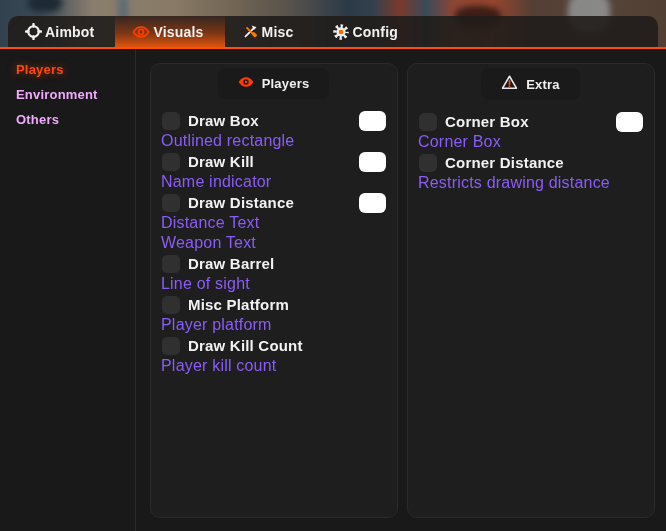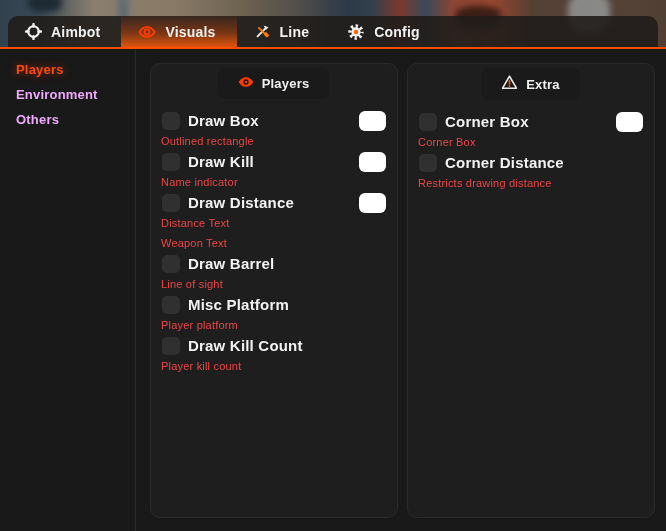--- a/index.html
+++ b/index.html
@@ -14,21 +14,21 @@
   .game-bg .blob { position:absolute; filter:blur(3px); border-radius:40%; }
   .blob.palm   { left:28px; top:-6px; width:34px; height:18px; background:#1d2a33; }
   .blob.pole   { left:118px; top:-4px; width:10px; height:30px; background:#5d6b74; border-radius:3px;}
   .blob.stripe { left:568px; top:-8px; width:42px; height:40px; background:#9aa0a2; opacity:.75;}
   .blob.visor  { left:455px; top:6px;  width:46px; height:22px; background:#27140f; opacity:.8;}
 
   
   .tabbar { position:absolute; left:8px; right:8px; top:16px; height:31px;
     background:rgba(32,29,27,.90); border-radius:10px 10px 0 0; display:flex; align-items:stretch; }
   .accent-line { position:absolute; left:0; right:0; top:47px; height:2px; background:#ff4f00; }
-  .tab { display:flex; align-items:center; gap:9px; padding:0 21px 0 17px;
+  .tab { display:flex; align-items:center; gap:3px; padding:0 21px 0 17px;
     color:#f2f2f2; font-size:14px; font-weight:700; letter-spacing:.2px; cursor:pointer; }
   .tab.active { background:linear-gradient(180deg, rgba(255,80,0,.06) 0%, rgba(255,80,0,.38) 55%, rgba(255,92,10,.85) 100%); }
   .tab svg { display:block; }
 
   
   .content { position:absolute; top:49px; left:0; right:0; bottom:0; background:#191919; display:flex; }
   .sidebar { width:136px; border-right:1px solid #2a2a2a; padding:14px 16px; flex:none; }
   .side-item { font-size:13px; font-weight:700; letter-spacing:.2px; color:#f0abfc;
     margin-bottom:12px; line-height:13px; cursor:pointer; }
   .side-item.active { color:#ff4a02; text-shadow:0 0 9px rgba(255,74,2,.55); }
@@ -39,21 +39,21 @@
   .panel-head { align-self:center; display:inline-flex; align-items:center; gap:8px;
     background:#1a1a1a; border-radius:8px; padding:6px 20px; margin-top:1px;
     color:#f0f0f0; font-size:13px; font-weight:700; letter-spacing:.2px; }
   .rows { margin-top:11px; }
   .row { margin-bottom:0; }
   .row-main { display:flex; align-items:center; height:21px; }
   .checkbox { width:18px; height:18px; border-radius:5px; background:#303030; flex:none;
     margin-left:1px; cursor:pointer; }
   .row-label { margin-left:8px; color:#f2f2f2; font-size:15px; font-weight:700; letter-spacing:.2px; }
   .swatch { margin-left:auto; width:27px; height:20px; border-radius:6px; cursor:pointer; }
-  .row-desc { color:#ef4444; font-size:11px; line-height:20px; height:20px; letter-spacing:.2px; }
+  .row-desc { color:#8b5cf6; font-size:16px; line-height:20px; height:20px; letter-spacing:.2px; }
 </style>
 </head>
 <body>
 
 <div class="game-bg">
   <div class="blob palm"></div>
   <div class="blob pole"></div>
   <div class="blob visor"></div>
   <div class="blob stripe"></div>
 </div>
@@ -84,21 +84,21 @@
   </div>
   <div class="tab">
     <span>
       <svg width="17" height="17" viewBox="0 0 24 24">
         <line x1="5" y1="19" x2="17" y2="7" stroke="#f2f2f2" stroke-width="2.6" stroke-linecap="round"></line>
         <path d="M13.5 3.5 L20.5 6 L17 9.5 Z" fill="#f2f2f2"></path>
         <line x1="7" y1="7" x2="15" y2="15" stroke="#ff7a00" stroke-width="2.6" stroke-linecap="round"></line>
         <rect x="14" y="14" width="7" height="5" rx="1.5" transform="rotate(45 17.5 16.5)" fill="#ff7a00"></rect>
       </svg>
     </span>
-    <span>Line</span>
+    <span>Misc</span>
   </div>
   <div class="tab">
     <span>
       <svg width="18" height="18" viewBox="0 0 24 24">
         <circle cx="12" cy="12" r="8" fill="none" stroke="#f2f2f2" stroke-width="4.6" stroke-dasharray="3.1 3.18" stroke-dashoffset="1.5"></circle>
         <circle cx="12" cy="12" r="6.2" fill="#f2f2f2"></circle>
         <circle cx="12" cy="12" r="3.1" fill="#ff6a00"></circle>
       </svg>
     </span>
     <span>Config</span>

